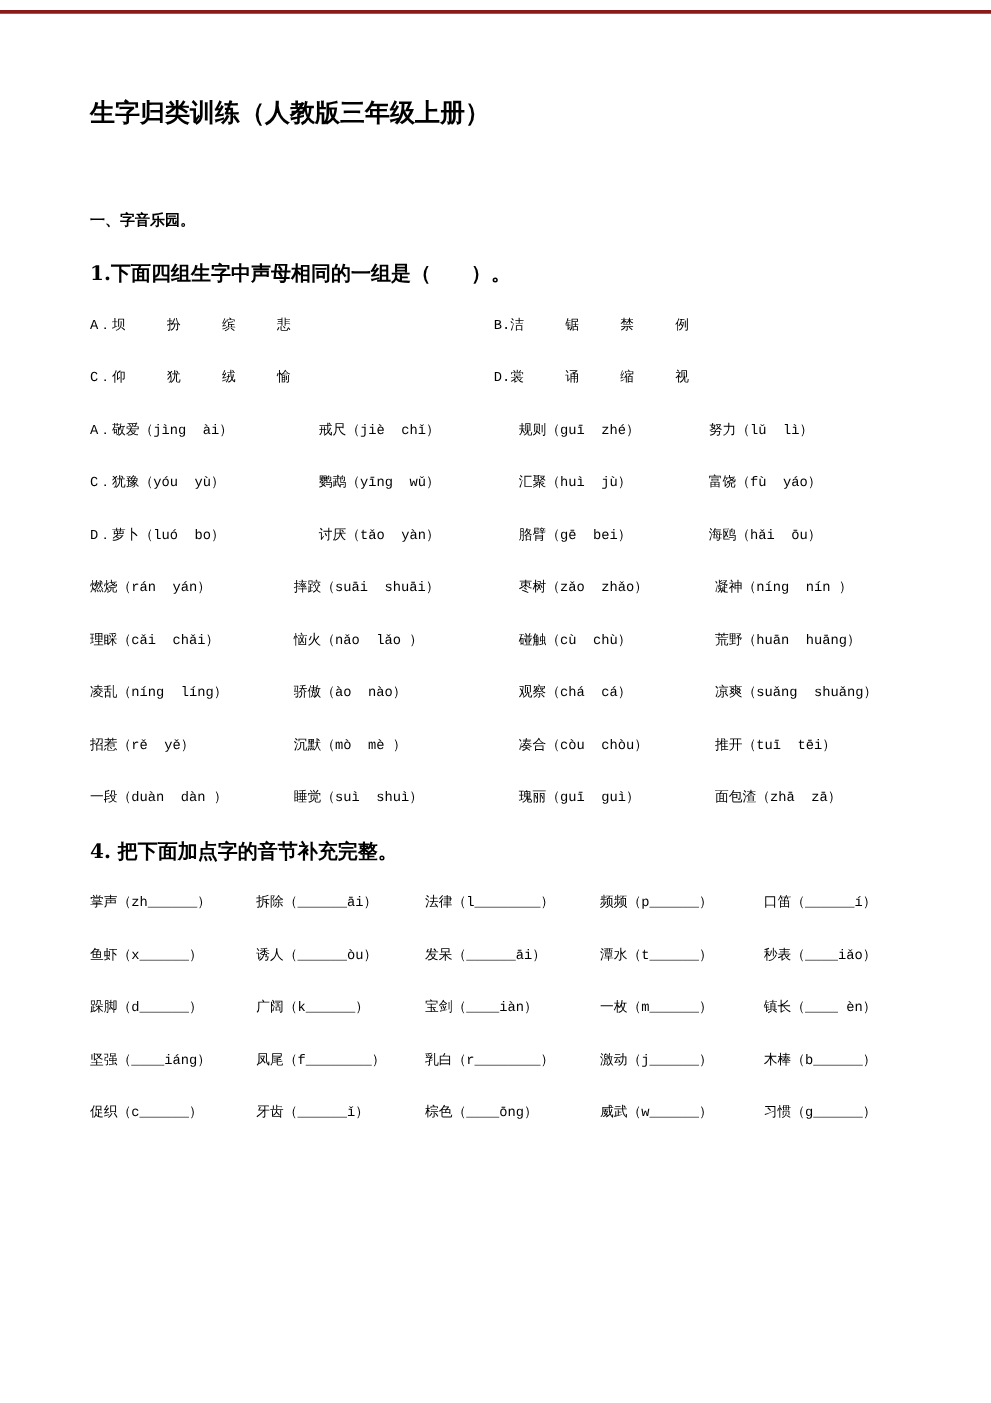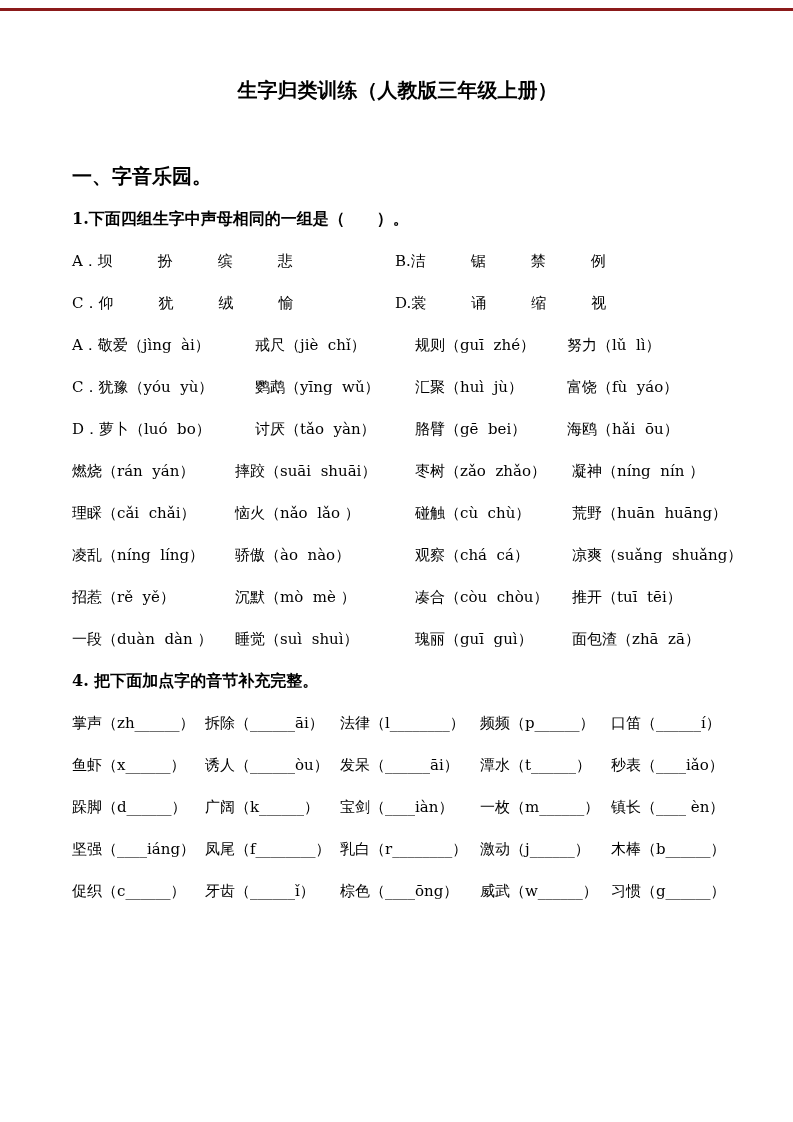--- a/index.html
+++ b/index.html
@@ -17,47 +17,48 @@
     top: 8px;
     left: 0;
     width: 793px;
     height: 3px;
     background: #8b1a1a;
   }
   .page {
     padding: 78px 70px 0 72px;
   }
   .title {
-    text-align: center;
+    text-align: left;
     font-size: 20px;
     font-weight: bold;
     line-height: 24px;
     margin-bottom: 64px;
     white-space: pre;
   }
   .section-heading {
-    font-size: 20px;
+    font-size: 12px;
     font-weight: bold;
     line-height: 20px;
     margin-bottom: 23px;
     white-space: pre;
   }
   .stem {
     font-size: 16px;
     font-weight: bold;
     line-height: 20px;
     margin-bottom: 22px;
     white-space: pre;
   }
   .row {
     display: grid;
-    font-size: 15px;
+    font-size: 11px;
     line-height: 20px;
     margin-bottom: 22px;
     white-space: pre;
+    font-family: Liberation Mono, monospace;
   }
   .cell { display: block; }
   .q1row { grid-template-columns: 323px 1fr; }
   .q2row { grid-template-columns: 183px 160px 152px 1fr; }
   .q3row { grid-template-columns: 163px 180px 157px 1fr; }
   .q4row { grid-template-columns: 133px 135px 140px 131px 1fr; }
 </style>
 </head>
 <body>
 

